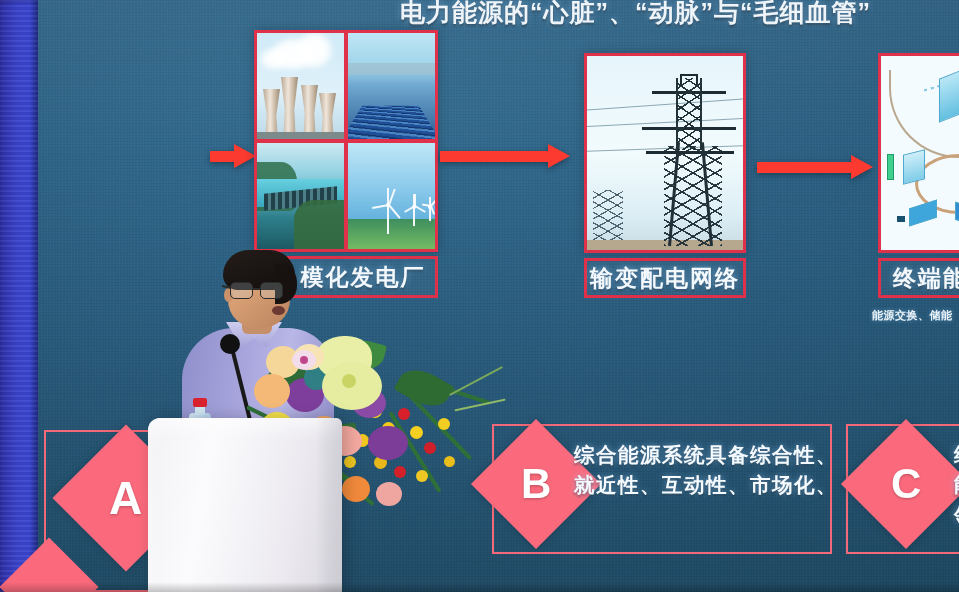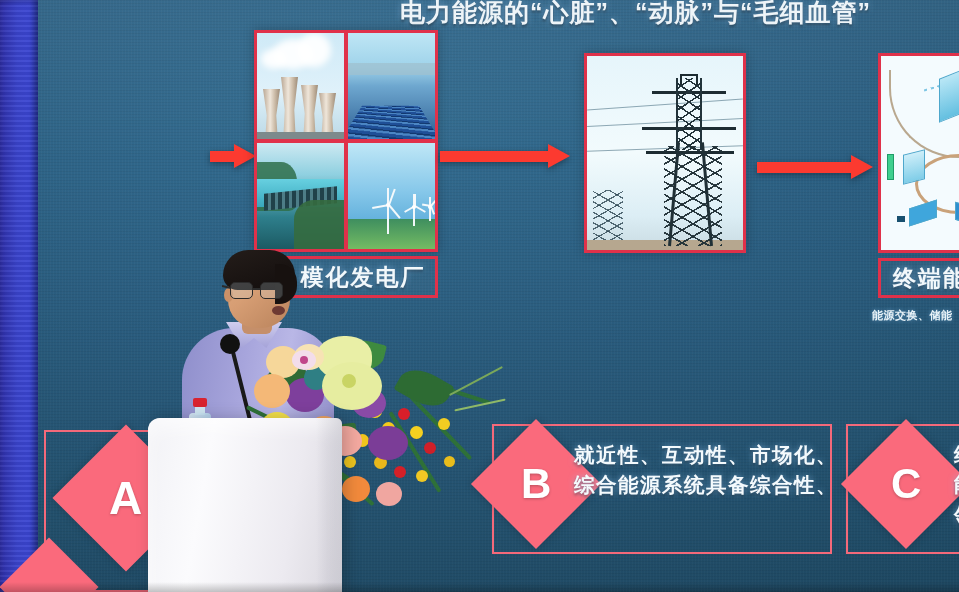--- a/index.html
+++ b/index.html
@@ -354,20 +354,21 @@
     <div class="ring"></div>
     <div class="iso tall"></div>
     <div class="iso box"></div>
     <div class="iso green"></div>
     <div class="iso low1"></div>
     <div class="iso low2"></div>
     <div class="iso dot"></div>
   </div>
 
   <div class="caption cap-1">模化发电厂</div>
+  <div class="caption cap-2">输变配电网络</div>
   <div class="caption cap-3">终端能</div>
   <div class="cap-sub">能源交换、储能</div>
 
   <div class="panel panel-c">
     <div class="frame"></div>
     <div class="diamond">
       <span>C</span>
     </div>
     <div class="ptext">
       <div>终端</div>
@@ -375,22 +376,22 @@
       <div>领域</div>
     </div>
   </div>
 
   <div class="panel panel-b">
     <div class="frame"></div>
     <div class="diamond">
       <span>B</span>
     </div>
     <div class="ptext">
+      <div>综合能源系统具备综合性、</div>
       <div>就近性、互动性、市场化、</div>
-      <div>综合能源系统具备综合性、</div>
     </div>
   </div>
 
   <div class="panel panel-a">
     <div class="frame"></div>
     <div class="diamond">
       <span>A</span>
     </div>
   </div>
   <div class="diamond-extra"></div>

